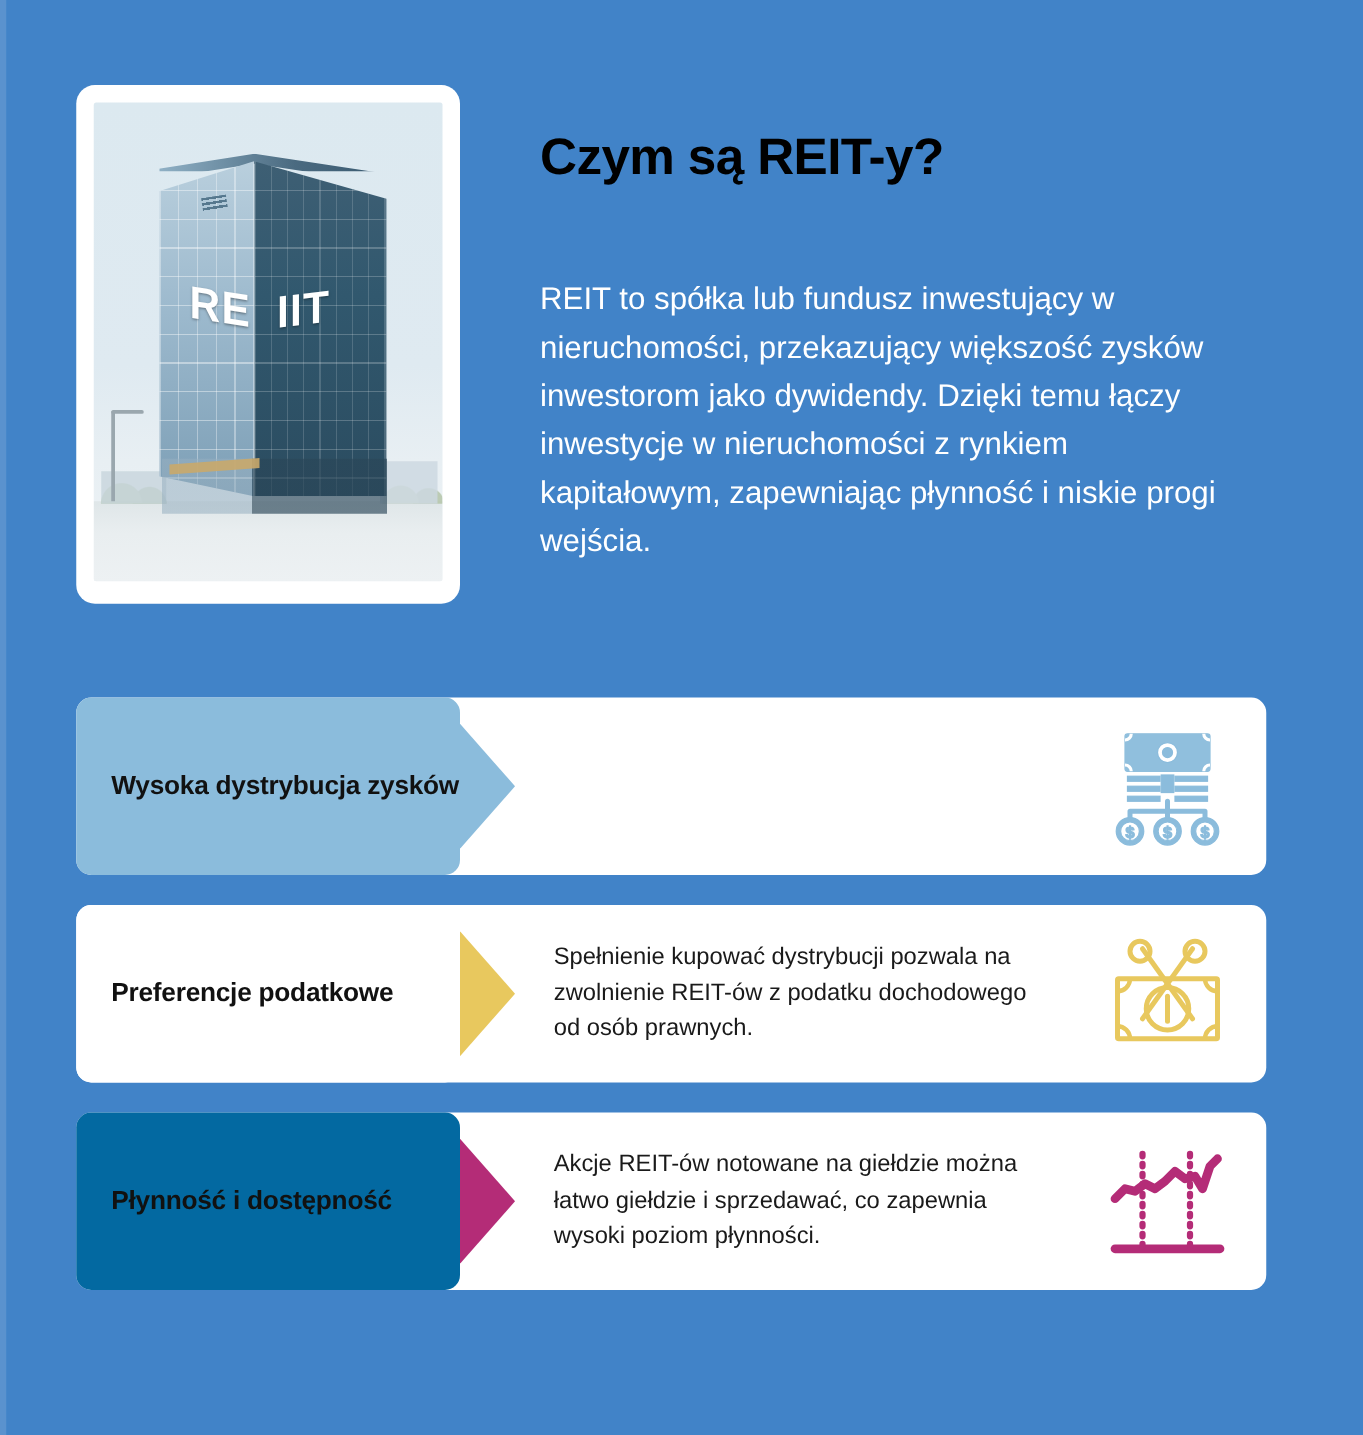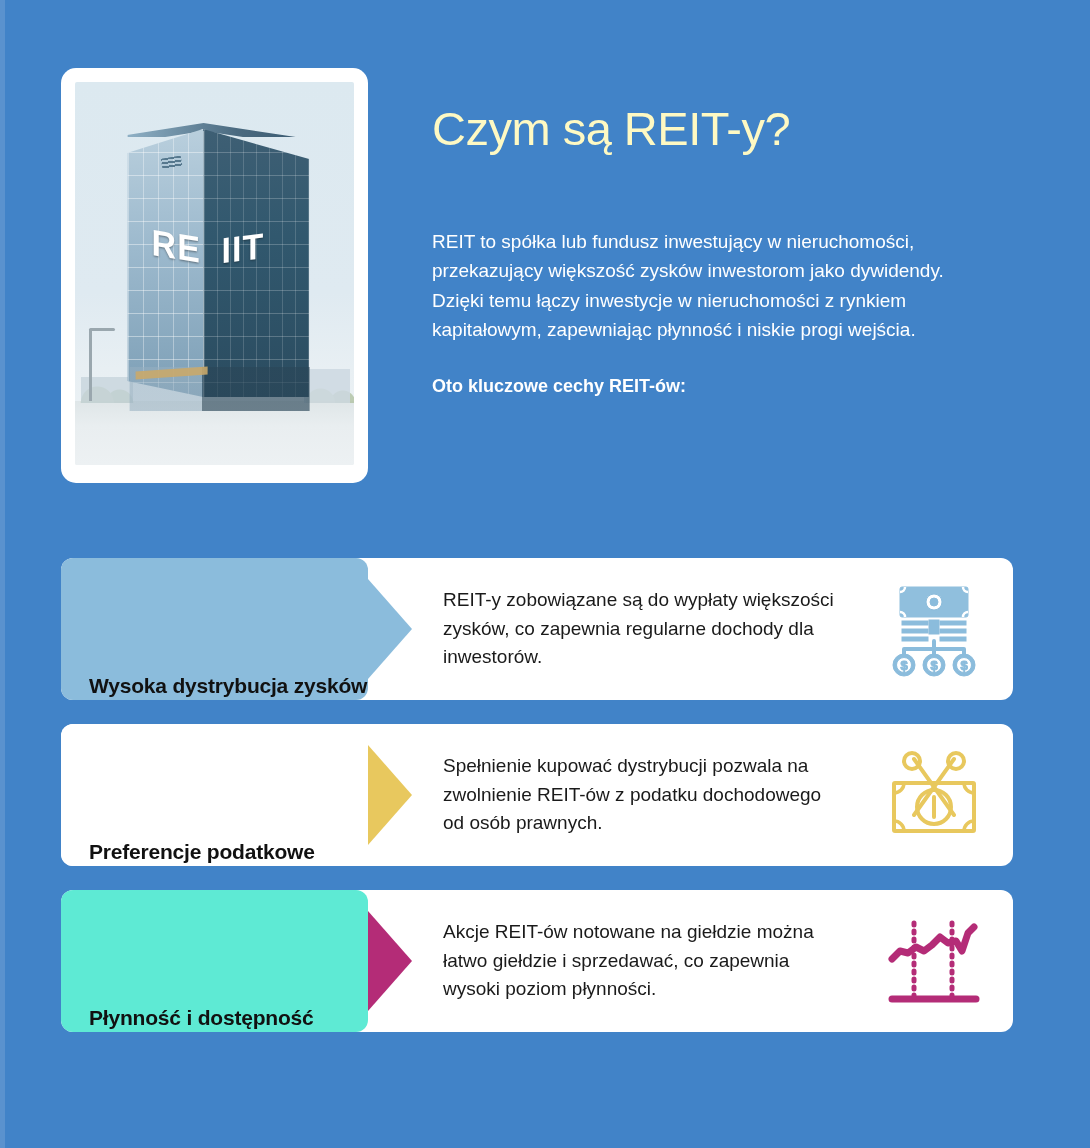--- a/index.html
+++ b/index.html
@@ -189,30 +189,30 @@
     transform: skewY(-7deg) scaleY(1.06);
   }
 
   .hero-text {
     position: absolute;
     left: 432px;
     top: 68px;
     width: 560px;
   }
   .hero-title {
-    color: #fef9c3;
-    font-size: 47px;
-    font-weight: 400;
+    color: #000000;
+    font-size: 41px;
+    font-weight: 700;
     letter-spacing: -.5px;
     margin: 35px 0 0 0;
     line-height: 1.1;
   }
   .hero-body {
     color: #ffffff;
-    font-size: 19px;
+    font-size: 25px;
     line-height: 1.55;
     margin: 72px 0 0 0;
     width: 545px;
   }
   .hero-sub {
     color: #ffffff;
     font-size: 18px;
     font-weight: 700;
     margin: 32px 0 0 0;
   }
@@ -237,21 +237,21 @@
     background: #ffffff;
     border-radius: 12px;
   }
   .row-label {
     position: absolute;
     left: 0; top: 0;
     width: 307px;
     height: 142px;
     border-radius: 12px;
     display: flex;
-    align-items: flex-end;
+    align-items: center;
     box-sizing: border-box;
     padding-left: 28px;
   }
   .row-arrow {
     position: absolute;
     left: 307px;
     top: 21px;
     width: 44px;
     height: 100px;
     clip-path: polygon(0 0, 100% 50%, 0 100%);
@@ -314,34 +314,32 @@
           <span class="re">RE</span>
           <span class="iit">IIT</span>
         </div>
       </div>
     </div>
   </div>
 
   <div class="hero-text">
     <h1 class="hero-title">Czym są REIT-y?</h1>
     <p class="hero-body">REIT to spółka lub fundusz inwestujący w nieruchomości, przekazujący większość zysków inwestorom jako dywidendy. Dzięki temu łączy inwestycje w nieruchomości z rynkiem kapitałowym, zapewniając płynność i niskie progi wejścia.</p>
-    <p class="hero-sub">Oto kluczowe cechy REIT-ów:</p>
   </div>
 
 </section>
 
 <section class="rows">
 
   <div class="row">
     <div class="row-white"></div>
     <div class="row-label" style="background:#8bbcdc">
       <span class="row-label-text">Wysoka dystrybucja zysków</span>
     </div>
     <div class="row-arrow" style="background:#8bbcdc"></div>
-    <div class="row-desc">REIT-y zobowiązane są do wypłaty większości zysków, co zapewnia regularne dochody dla inwestorów.</div>
     <div class="row-icon">
       <svg width="100" height="100" viewBox="0 0 100 100" fill="none" stroke="#8bbcdc">
         <rect x="16" y="8" width="68" height="30" rx="2" fill="#8bbcdc" opacity="0.95"></rect>
         <circle cx="50" cy="23" r="8" fill="#ffffff"></circle>
         <circle cx="50" cy="23" r="4" fill="#8bbcdc"></circle>
         <path d="M16 13 a5 5 0 0 0 5 -5 M84 13 a5 5 0 0 1 -5 -5 M16 33 a5 5 0 0 1 5 5 M84 33 a5 5 0 0 0 -5 5" stroke="#ffffff" stroke-width="2.5" fill="none"></path>
         <rect x="18" y="42" width="26" height="4" fill="#8bbcdc"></rect>
         <rect x="56" y="42" width="26" height="4" fill="#8bbcdc"></rect>
         <rect x="18" y="50" width="26" height="4" fill="#8bbcdc"></rect>
         <rect x="56" y="50" width="26" height="4" fill="#8bbcdc"></rect>
@@ -378,21 +376,21 @@
         <path d="M30 14 L70 70" stroke-linecap="round"></path>
         <path d="M70 14 L30 70" stroke-linecap="round"></path>
         <circle cx="28" cy="16" r="8"></circle>
         <circle cx="72" cy="16" r="8"></circle>
       </svg>
     </div>
   </div>
 
   <div class="row">
     <div class="row-white"></div>
-    <div class="row-label" style="background:#5eead4">
+    <div class="row-label" style="background:#0369a1">
       <span class="row-label-text">Płynność i dostępność</span>
     </div>
     <div class="row-arrow" style="background:#b42c77"></div>
     <div class="row-desc">Akcje REIT-ów notowane na giełdzie można łatwo giełdzie i sprzedawać, co zapewnia wysoki poziom płynności.</div>
     <div class="row-icon">
       <svg width="100" height="100" viewBox="0 0 100 100" fill="none" stroke="#b42c77">
         <path d="M8 88 H92" stroke-width="7" stroke-linecap="round"></path>
         <path d="M30 12 V88" stroke-width="5" stroke-dasharray="2 6" stroke-linecap="round"></path>
         <path d="M68 12 V88" stroke-width="5" stroke-dasharray="2 6" stroke-linecap="round"></path>
         <path d="M8 48 L16 40 L24 42 L32 36 L40 40 L48 34 L56 26 L64 32 L72 30 L78 40 L84 22 L90 16" stroke-width="7" stroke-linecap="round" stroke-linejoin="round" fill="none"></path>

